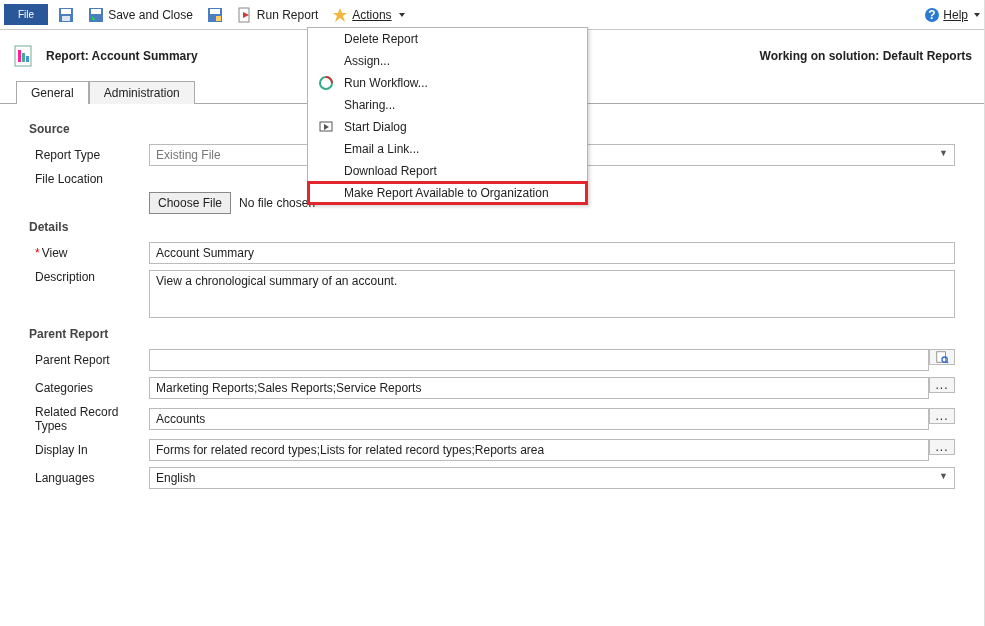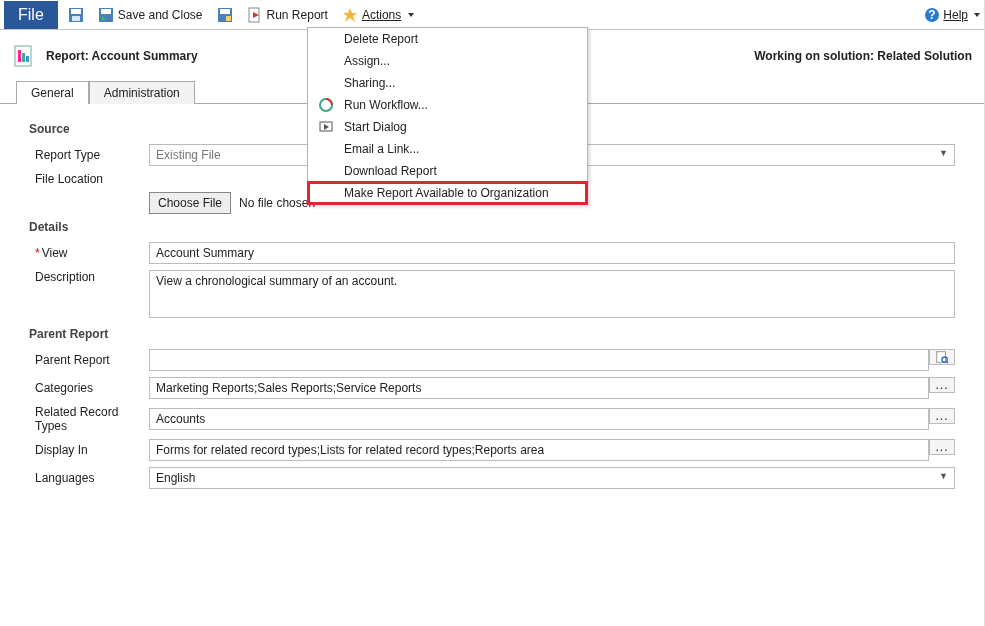--- a/index.html
+++ b/index.html
@@ -1,18 +1,18 @@
 <!DOCTYPE html>
 <html><head>
 <meta charset="utf-8">
 <style>
 *{box-sizing:border-box;margin:0;padding:0;font-family:"Segoe UI",Tahoma,sans-serif;font-size:12px;color:#222}
 body{background:#fff;width:985px;height:626px;overflow:hidden;position:relative;border-right:1px solid #ddd}
 .toolbar{display:flex;align-items:center;height:30px;border-bottom:1px solid #c8c8c8;padding:0 4px;gap:6px}
-.file-btn{background:#2a579a;color:#fff;padding:5px 14px;font-size:16px}
+.file-btn{background:#2a579a;color:#fff;padding:5px 14px;font-size:10px}
 .tb-item{display:flex;align-items:center;gap:4px;padding:2px 4px;cursor:pointer}
 .tb-icon{width:16px;height:16px;display:inline-block}
 .spacer{flex:1}
 .help{display:flex;align-items:center;gap:3px;cursor:pointer}
 .help .ul{text-decoration:underline}
 .triangle{width:0;height:0;border-left:3px solid transparent;border-right:3px solid transparent;border-top:4px solid #333;display:inline-block;margin-left:3px}
 .header{display:flex;align-items:center;padding:14px 12px 8px 12px}
 .header h1{font-size:12px;font-weight:600}
 .header-icon{width:24px;height:24px;margin-right:10px}
 .header .right{margin-left:auto;font-weight:600;font-size:12px}
@@ -96,29 +96,29 @@
 </div>
 
 <div class="menu">
   <div class="menu-item">
       <span>Delete Report</span>
     </div>
   <div class="menu-item">
       <span>Assign...</span>
     </div>
   <div class="menu-item">
-      <span>Sharing...</span>
-    </div>
-  <div class="menu-item">
     <svg class="mi-icon" viewBox="0 0 16 16">
         <circle cx="8" cy="8" r="6" fill="none" stroke="#3a8" stroke-width="2"></circle>
         <path d="M8 2 a6 6 0 0 1 6 6" stroke="#c33" stroke-width="2" fill="none"></path>
       </svg>
     <span>Run Workflow...</span>
   </div>
+  <div class="menu-item">
+      <span>Sharing...</span>
+    </div>
   <div class="menu-item">
     <svg class="mi-icon" viewBox="0 0 16 16">
         <rect x="2" y="3" width="12" height="9" fill="#fff" stroke="#555"></rect>
         <polygon points="6,5 11,8 6,11" fill="#555"></polygon>
       </svg>
     <span>Start Dialog</span>
   </div>
   <div class="menu-item">
       <span>Email a Link...</span>
     </div>
@@ -131,21 +131,21 @@
 </div>
 
 <div class="header">
   <svg class="header-icon" viewBox="0 0 24 24">
       <rect x="3" y="2" width="16" height="20" fill="#fff" stroke="#7a9"></rect>
       <rect x="6" y="6" width="3" height="12" fill="#f29"></rect>
       <rect x="10" y="9" width="3" height="9" fill="#4a9"></rect>
       <rect x="14" y="12" width="3" height="6" fill="#49c"></rect>
     </svg>
   <h1>Report: Account Summary</h1>
-  <div class="right">Working on solution: Related Solution</div>
+  <div class="right">Working on solution: Default Reports</div>
 </div>
 
 <div class="tabs">
   <div class="tab active">General</div>
   <div class="tab inactive">Administration</div>
 </div>
 
 <div class="form">
 
   <div class="sec">Source</div>

